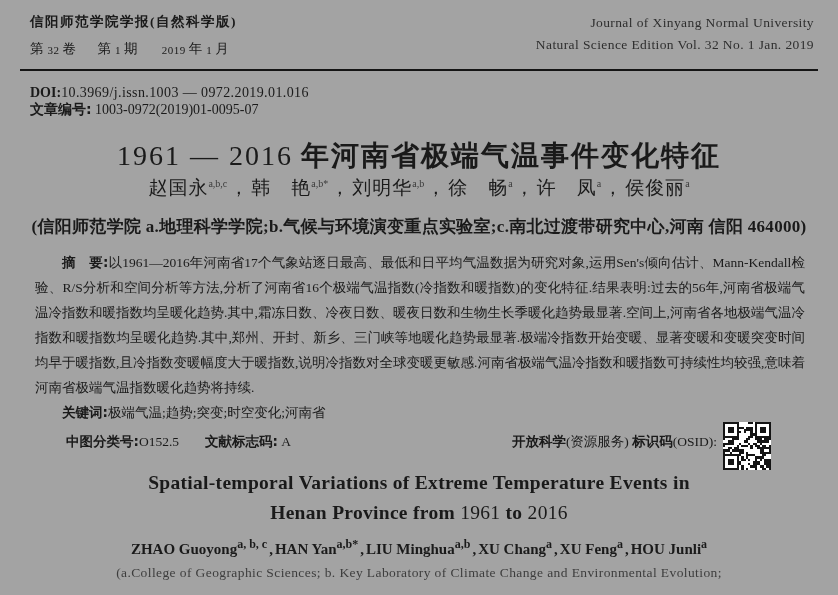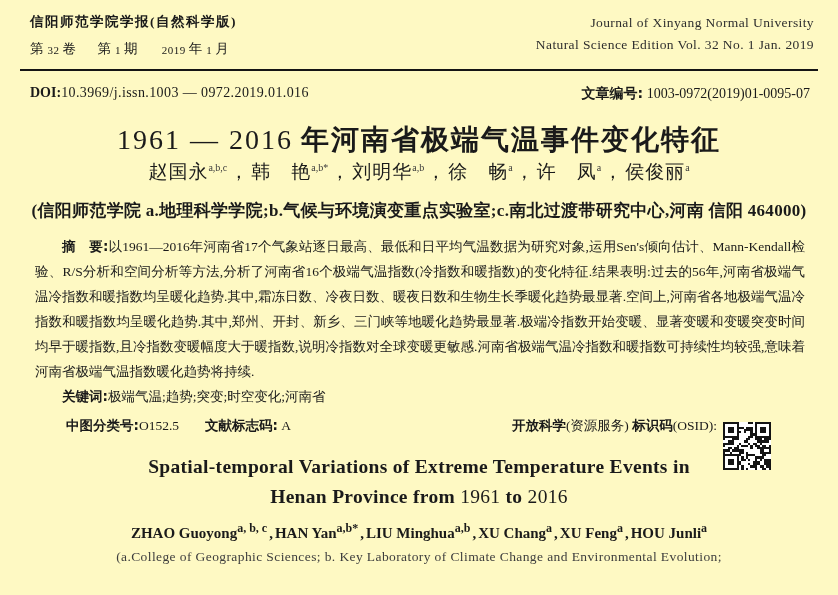--- a/index.html
+++ b/index.html
@@ -1,32 +1,32 @@
 <!DOCTYPE html>
 <html><head>
 <meta charset="utf-8">
 <style>
   * { box-sizing: border-box; }
   html, body { margin: 0; padding: 0; background: #ffffff; }
   .page {
     position: relative; width: 838px; height: 595px; margin: 0 auto;
-    background: #fef9c3; color: #1a1a1a; overflow: hidden;
+    background: #a3a3a3; color: #1a1a1a; overflow: hidden;
     font-family: "Liberation Serif", "DejaVu Serif", serif;
   }
   
   .header { display: flex; justify-content: space-between; padding: 12px 24px 0 30px; }
   .header-left { font-size: 13.5px; line-height: 1.5; }
   .journal-zh { font-weight: 600; letter-spacing: 1.5px; }
   .vol-line { margin-top: 7px; letter-spacing: 1px; }
   .vol-line .grp { margin-right: 16px; }
   .num { font-size: 11px; vertical-align: -1px; margin: 0 3px; letter-spacing: 0.5px; }
   .header-right { text-align: right; font-size: 13.5px; line-height: 1.6; color: #2e2e2e; letter-spacing: 0.4px; }
   .rule { border-top: 2px solid #151515; margin: 9px 20px 0 20px; }
   
-  .meta-row { display: flex; justify-content: space-between; margin: 14px 28px 0 30px; font-size: 14px; }
+  .meta-row { display: flex; justify-content: space-between; margin: 14px 28px 0 30px; font-size: 14px; flex-direction: column; }
   .cjk-bold { font-family: "DejaVu Sans", "Liberation Sans", sans-serif; font-weight: 700; }
   .b-serif { font-weight: 700; }
   .doi-value { letter-spacing: 0.4px; }
   
   .title { margin: 18px 0 0 0; text-align: center; font-size: 28px; font-weight: 400; }
   .title .years { letter-spacing: 2px; margin-right: 8px; }
   .title .zh { font-family: "DejaVu Sans", "Liberation Sans", sans-serif; font-weight: 700; letter-spacing: 2px; }
   .authors { text-align: center; font-size: 19px; letter-spacing: 1px; }
   .authors sup { font-size: 10px; color: #3a3a3a; letter-spacing: 0; }
   .authors .sep { margin: 0 2px; }

